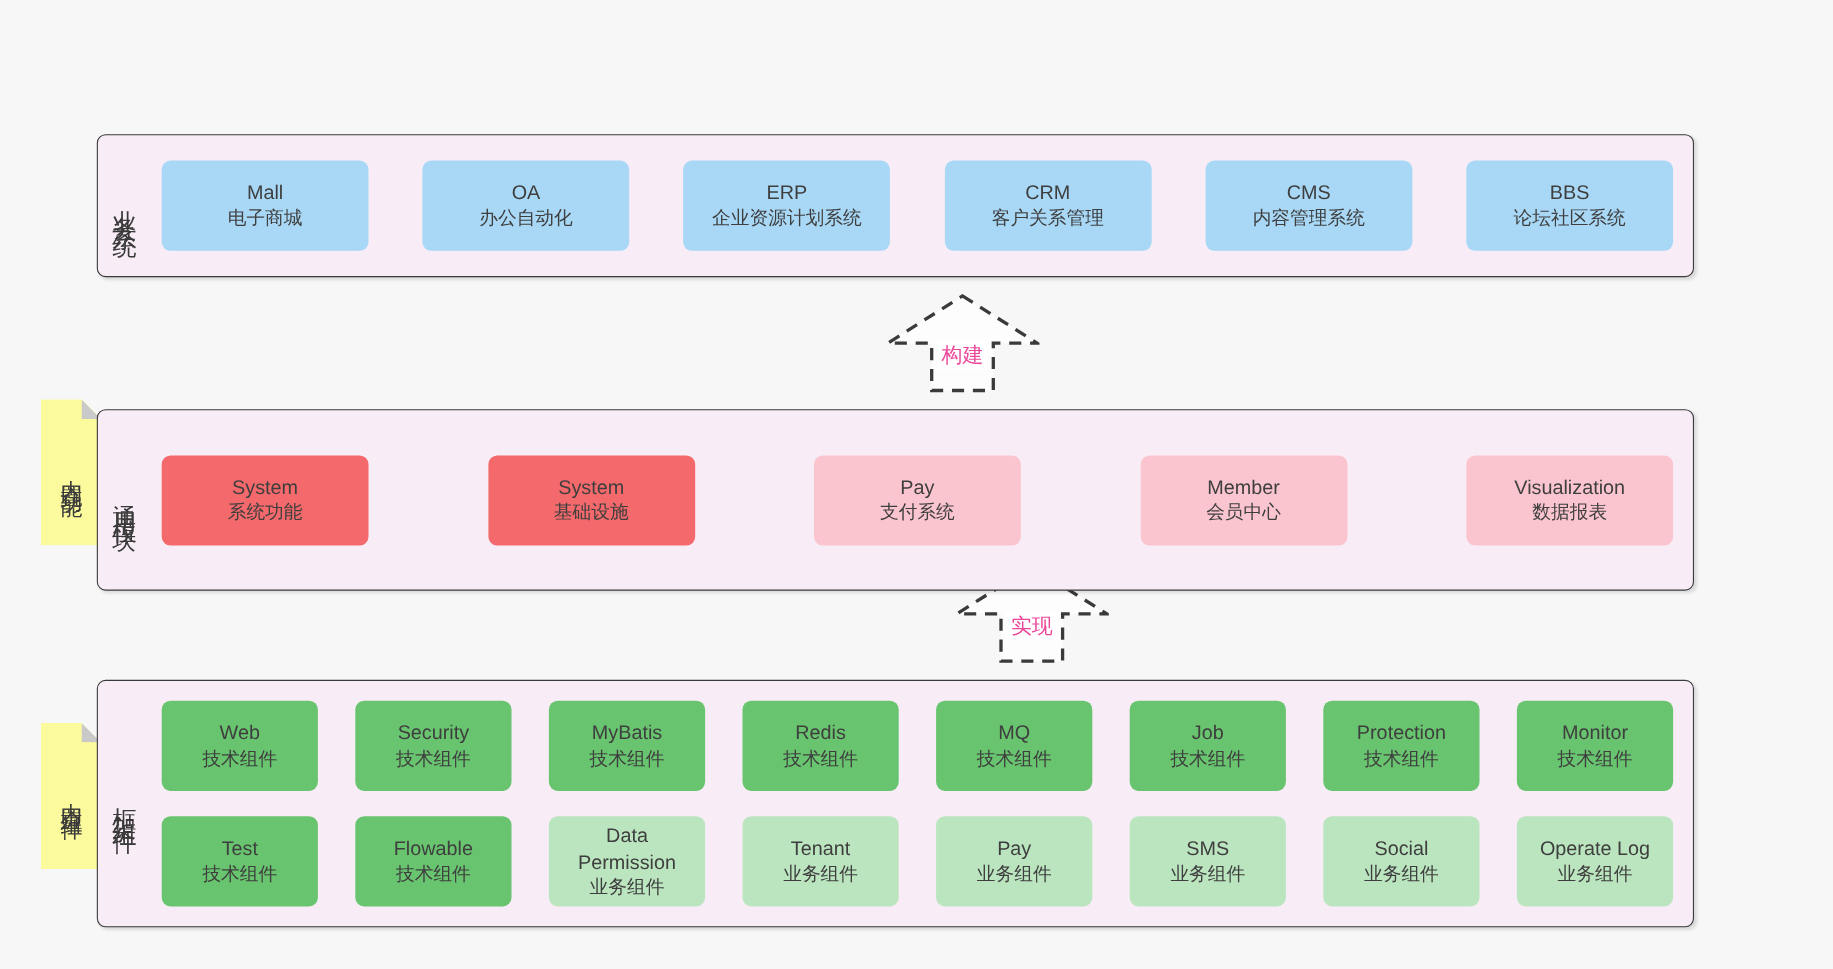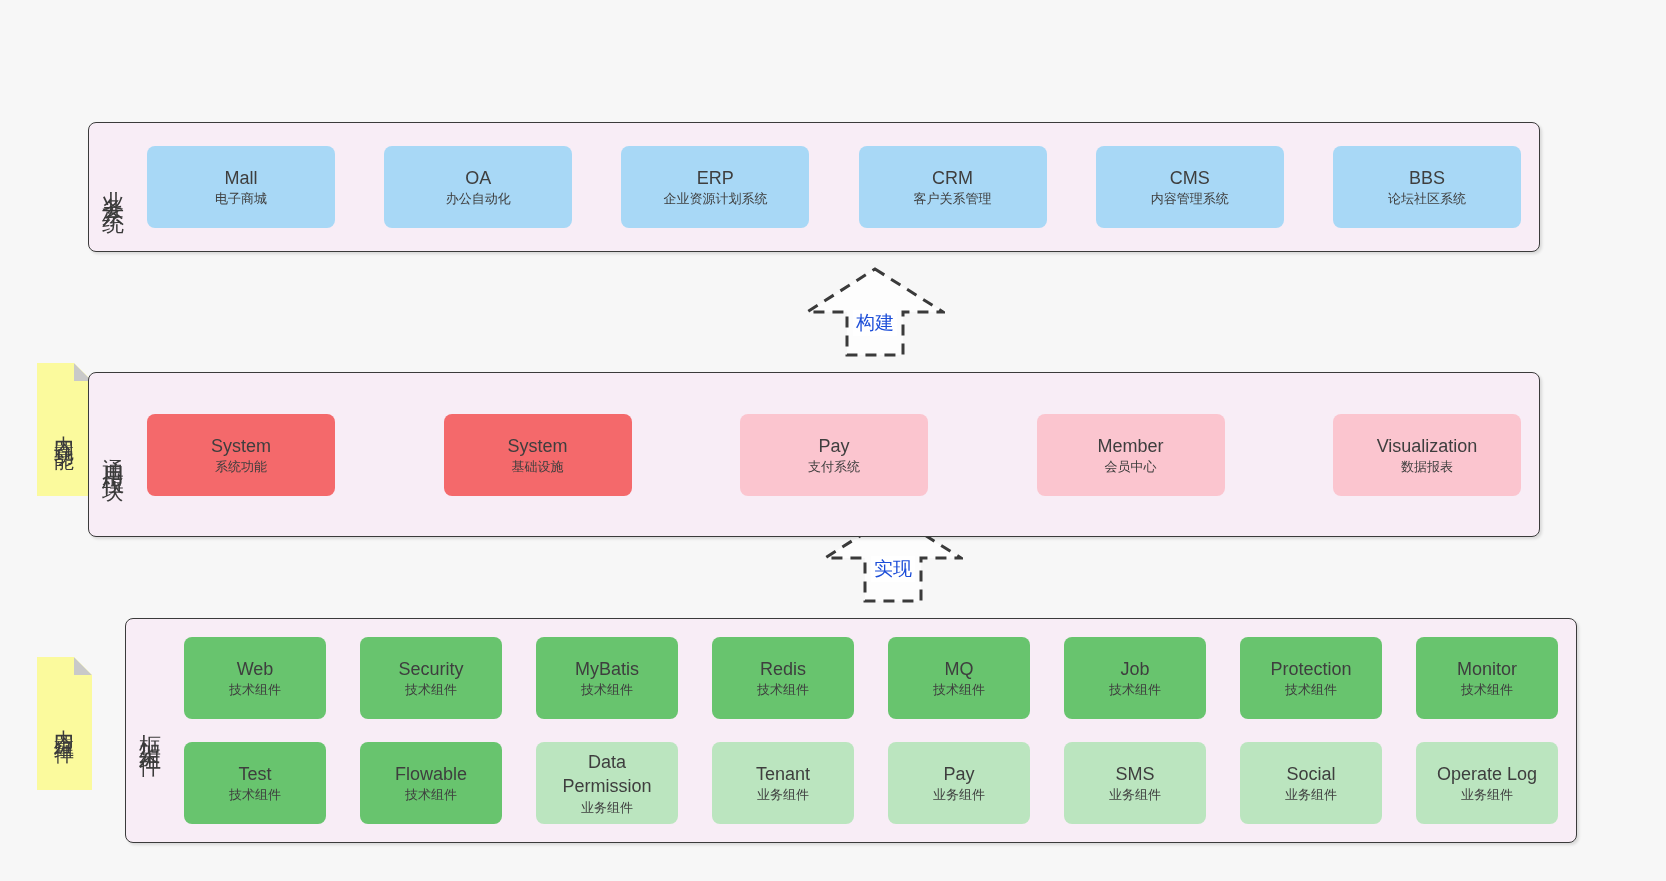--- a/index.html
+++ b/index.html
@@ -13,42 +13,42 @@
   .stage{position:relative; width:1666px; height:881px;}
 
   .band{
     position:absolute; left:88px; width:1452px;
     background:var(--band-bg); border:1.5px solid var(--band-border);
     border-radius:8px; z-index:2;
     box-shadow:2px 2px 3px rgba(0,0,0,0.12);
   }
   .band-business{top:122px; height:130px;}
   .band-common{top:372px; height:165px;}
-  .band-frame{top:618px; height:225px;margin-left:37px;}
+  .band-frame{top:618px; height:225px;}
 
   .band-label{
     position:absolute; left:13px; top:50%; transform:translateY(-50%);
     writing-mode:vertical-rl; text-orientation:upright;
     font-size:22px; letter-spacing:7px; color:#3a3a3a; line-height:1;
   }
 
   .band-rows{
     height:100%; margin-left:58px; padding:0 18px 0 0;
     display:flex; flex-direction:column; justify-content:center; gap:23px;
   }
   .box-row{display:flex; justify-content:space-between;}
 
   .box{
     width:188px; height:82px; border-radius:8px;
     display:flex; flex-direction:column; align-items:center; justify-content:center;
     text-align:center; line-height:1.35; padding:2px 6px;
   }
   .band-frame .box{width:142px;}
   .box-title{font-size:18px;}
-  .box-subtitle{font-size:13px;}
+  .box-subtitle{font-size:17px;}
   .v-blue{background:var(--blue);}
   .v-red{background:var(--red);}
   .v-pink{background:var(--pink);}
   .v-green{background:var(--green);}
   .v-light_green{background:var(--light-green);}
 
   .note{
     position:absolute; left:37px; width:55px; height:133px;
     background:var(--note-yellow); z-index:1;
     display:flex; align-items:center; justify-content:center;
@@ -61,25 +61,25 @@
     background:var(--fold-gray);
     clip-path:polygon(0 0, 100% 100%, 0 100%);
   }
   .note-label{
     writing-mode:vertical-rl; text-orientation:upright;
     font-size:20px; letter-spacing:5px; color:#3a3a3a; line-height:1;
   }
 
   .arrow{position:absolute; width:140px; height:92px; z-index:1;}
   .arrow-build{left:805px; top:266px;}
-  .arrow-implement{left:823px; top:512px;}
+  .arrow-implement{left:868px; top:512px;}
   .arrow svg{display:block;}
   .arrow-label{
     position:absolute; left:50%; top:44px; transform:translateX(-50%);
-    background:#ffffff; padding:0 3px; font-size:19px; color:#1d4ed8; white-space:nowrap;
+    background:#ffffff; padding:0 3px; font-size:19px; color:#ec4899; white-space:nowrap;
   }
 </style>
 </head>
 <body>
 
 <div class="stage">
 
   <section class="band band-business">
     <div class="band-label">业务系统</div>
     <div class="band-rows">

